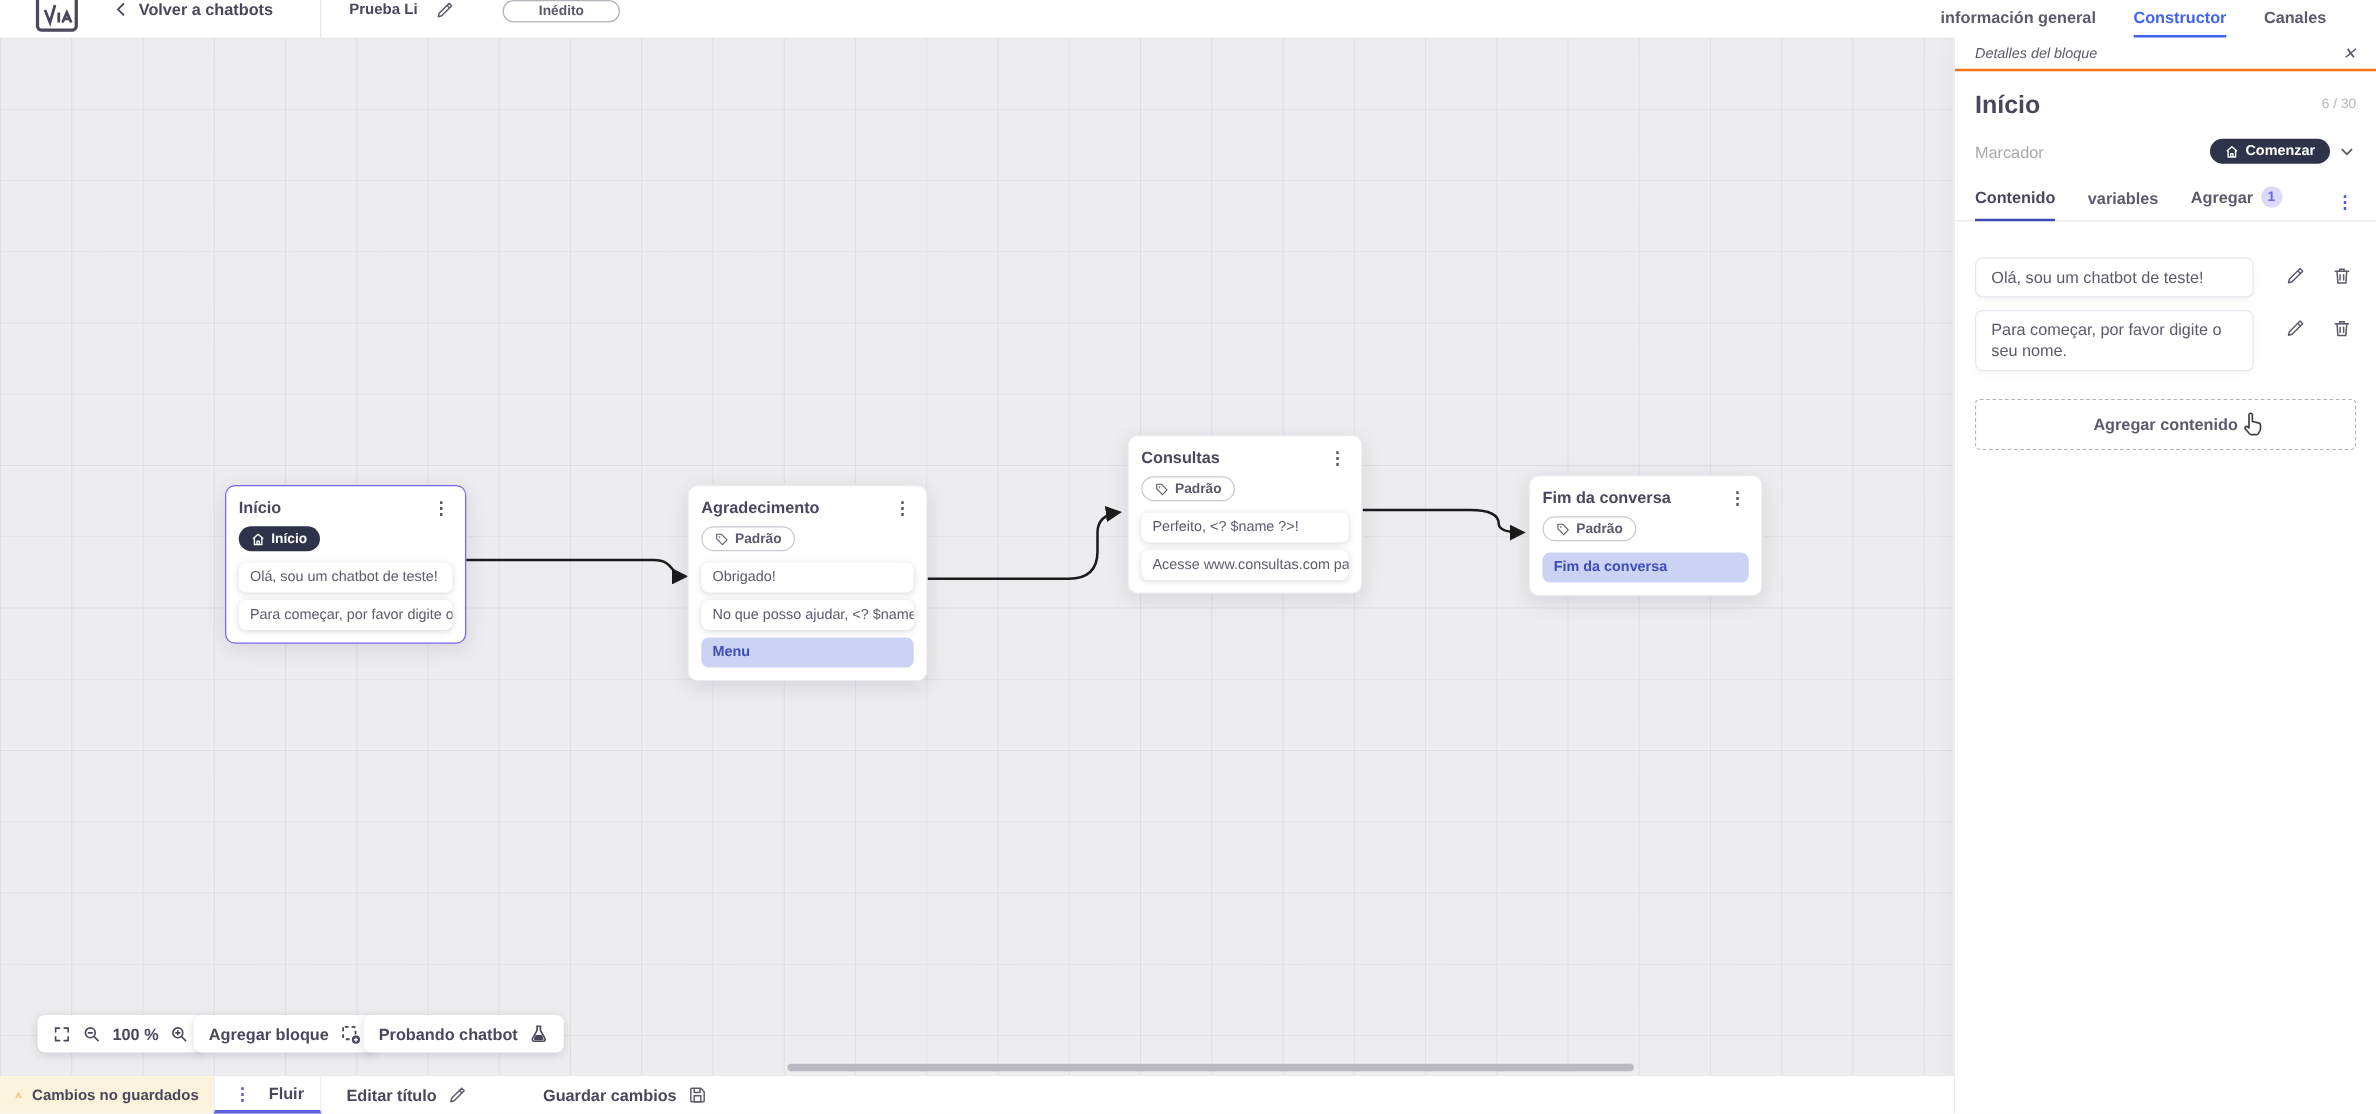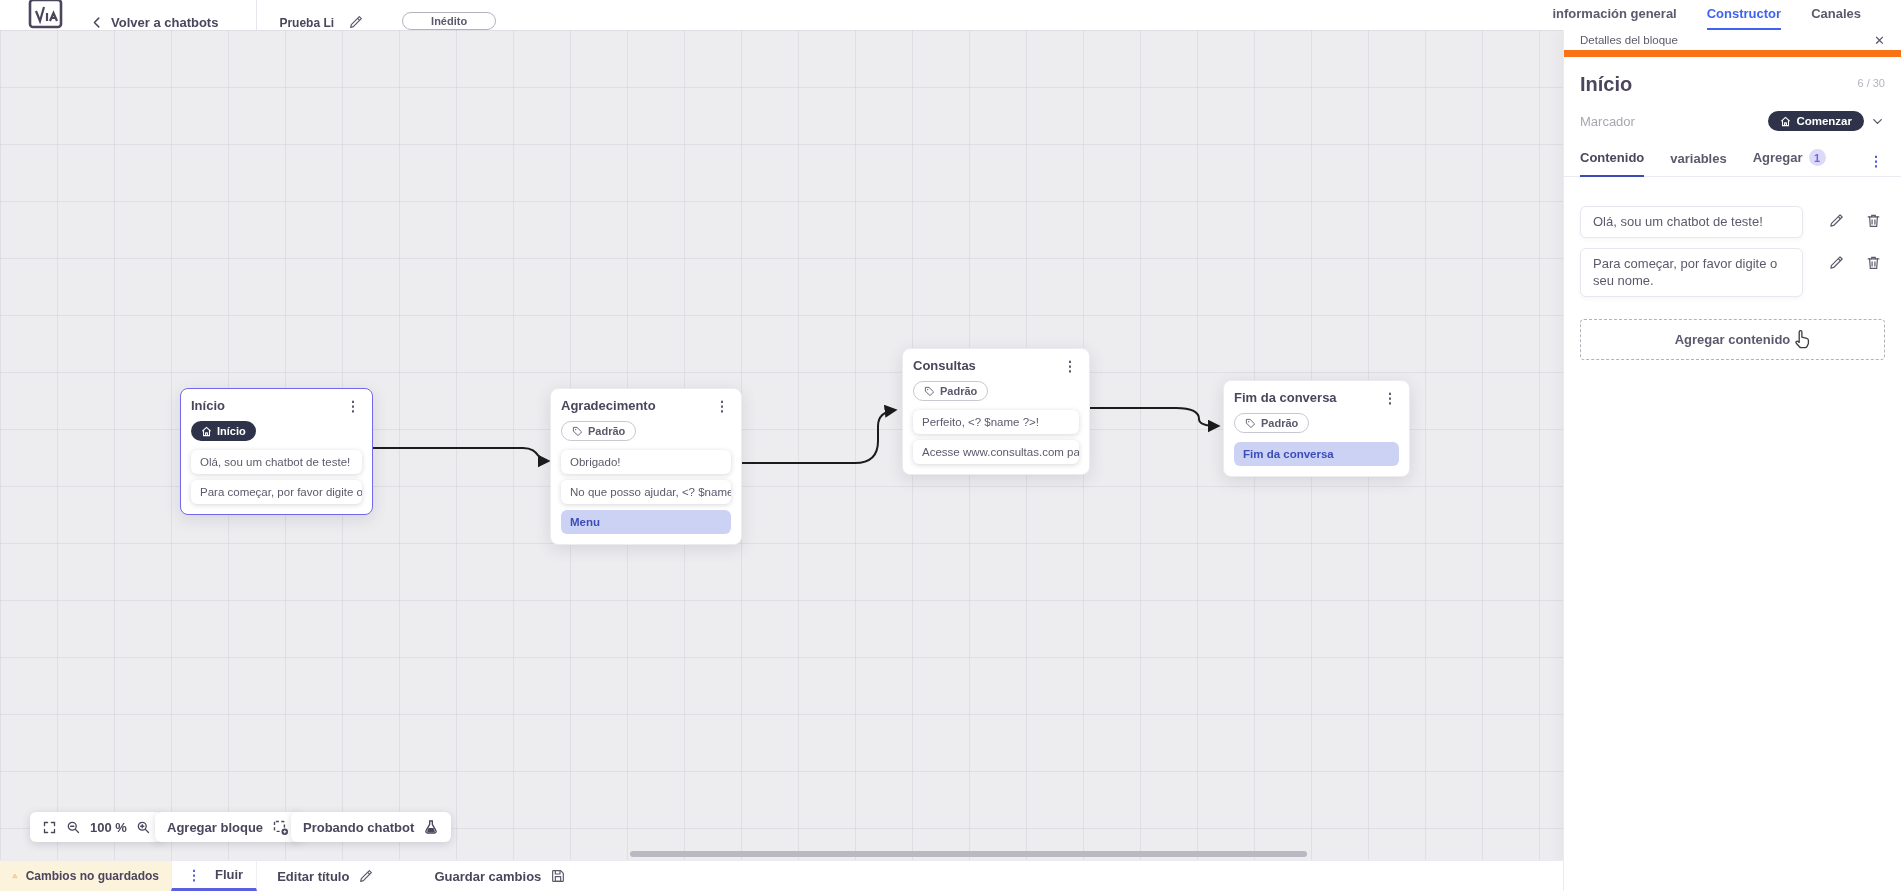--- a/index.html
+++ b/index.html
@@ -1,20 +1,20 @@
 <!DOCTYPE html>
 <html><head>
 <meta charset="utf-8">
 <style>
   * { margin:0; padding:0; box-sizing:border-box; }
   html,body { width:1901px; height:891px; overflow:hidden; }
   body { font-family:"Liberation Sans", sans-serif; background:#fff; color:#4b465c; position:relative; }
 
   
-  .topbar { position:absolute; top:0; left:0; right:0; height:30px; background:#fff; z-index:40; display:flex; align-items:flex-end; }
+  .topbar { position:absolute; top:0; left:0; right:0; height:30px; background:#fff; z-index:40; display:flex; align-items:flex-start; }
   .logo-box { width:36px; height:32px; margin-left:28px; margin-top:-5px; flex:0 0 auto; }
   .chev-left { margin-left:26px; color:#4b465c; display:flex; cursor:pointer; }
   .back-label { margin-left:6px; font-size:13px; font-weight:700; color:#4b465c; cursor:pointer; }
   .top-divider { width:1px; height:30px; background:#e8e6ec; margin-left:38px; }
   .page-title { margin-left:22px; font-size:12px; font-weight:700; color:#4b465c; }
   .title-pencil { margin-left:14px; color:#5d596c; display:flex; cursor:pointer; }
   .status-pill { margin-left:38px; border:1px solid #b4b2bb; border-radius:999px; padding:2px 28px; font-size:11px; font-weight:600; color:#5d596c; }
   .top-tabs { margin-left:auto; margin-right:40px; display:flex; gap:30px; height:30px; align-items:center; }
   .top-tab { font-size:13px; font-weight:600; color:#5d596c; height:30px; line-height:28px; cursor:pointer; }
   .top-tab.active { color:#3f63f0; border-bottom:2px solid #3f63f0; }
@@ -43,21 +43,21 @@
 
   .canvas-btn { position:absolute; z-index:3; background:#fff; border-radius:6px; box-shadow:0 2px 8px rgba(75,70,92,.2);
     height:30px; display:flex; align-items:center; font-size:13px; font-weight:700; color:#4b465c; padding:0 12px; gap:9px; cursor:pointer; }
   .canvas-btn svg { color:#4b465c; }
   .hscrollbar { position:absolute; z-index:3; left:630px; top:821px; width:677px; height:6px; background:#bab8c1; border-radius:4px; cursor:pointer; }
 
   
   .panel { position:absolute; top:30px; left:1563px; right:0; bottom:0; background:#fff; z-index:30;
     border-left:1px solid #eceaf0; box-shadow:-4px 0 12px rgba(75,70,92,.05); }
   .panel-header { height:27px; padding:0 16px; display:flex; align-items:center; justify-content:space-between;
-    border-bottom:7px solid #f97316; font-size:11.5px; color:#5d596c; }
+    border-bottom:2px solid #f97316; font-size:11.5px; color:#5d596c;font-style:italic; }
   .panel-close { font-size:13px; color:#5d596c; cursor:pointer; }
   .block-row { padding:16px 16px 0; display:flex; justify-content:space-between; align-items:flex-start; }
   .block-name { font-size:20px; font-weight:700; color:#4b465c; }
   .char-count { font-size:11px; color:#b5b3bc; margin-top:4px; }
   .marker-row { padding:15px 16px 0; display:flex; justify-content:space-between; align-items:center; }
   .marker-label { font-size:13px; color:#a9a7b0; }
   .marker-right { display:flex; align-items:center; gap:6px; }
   .marker-pill { display:inline-flex; align-items:center; gap:5px; background:#2f3349; color:#fff;
     border-radius:999px; padding:4px 12px; font-size:11.5px; font-weight:700; cursor:pointer; }
   .marker-chevron { color:#5d596c; display:flex; cursor:pointer; }

